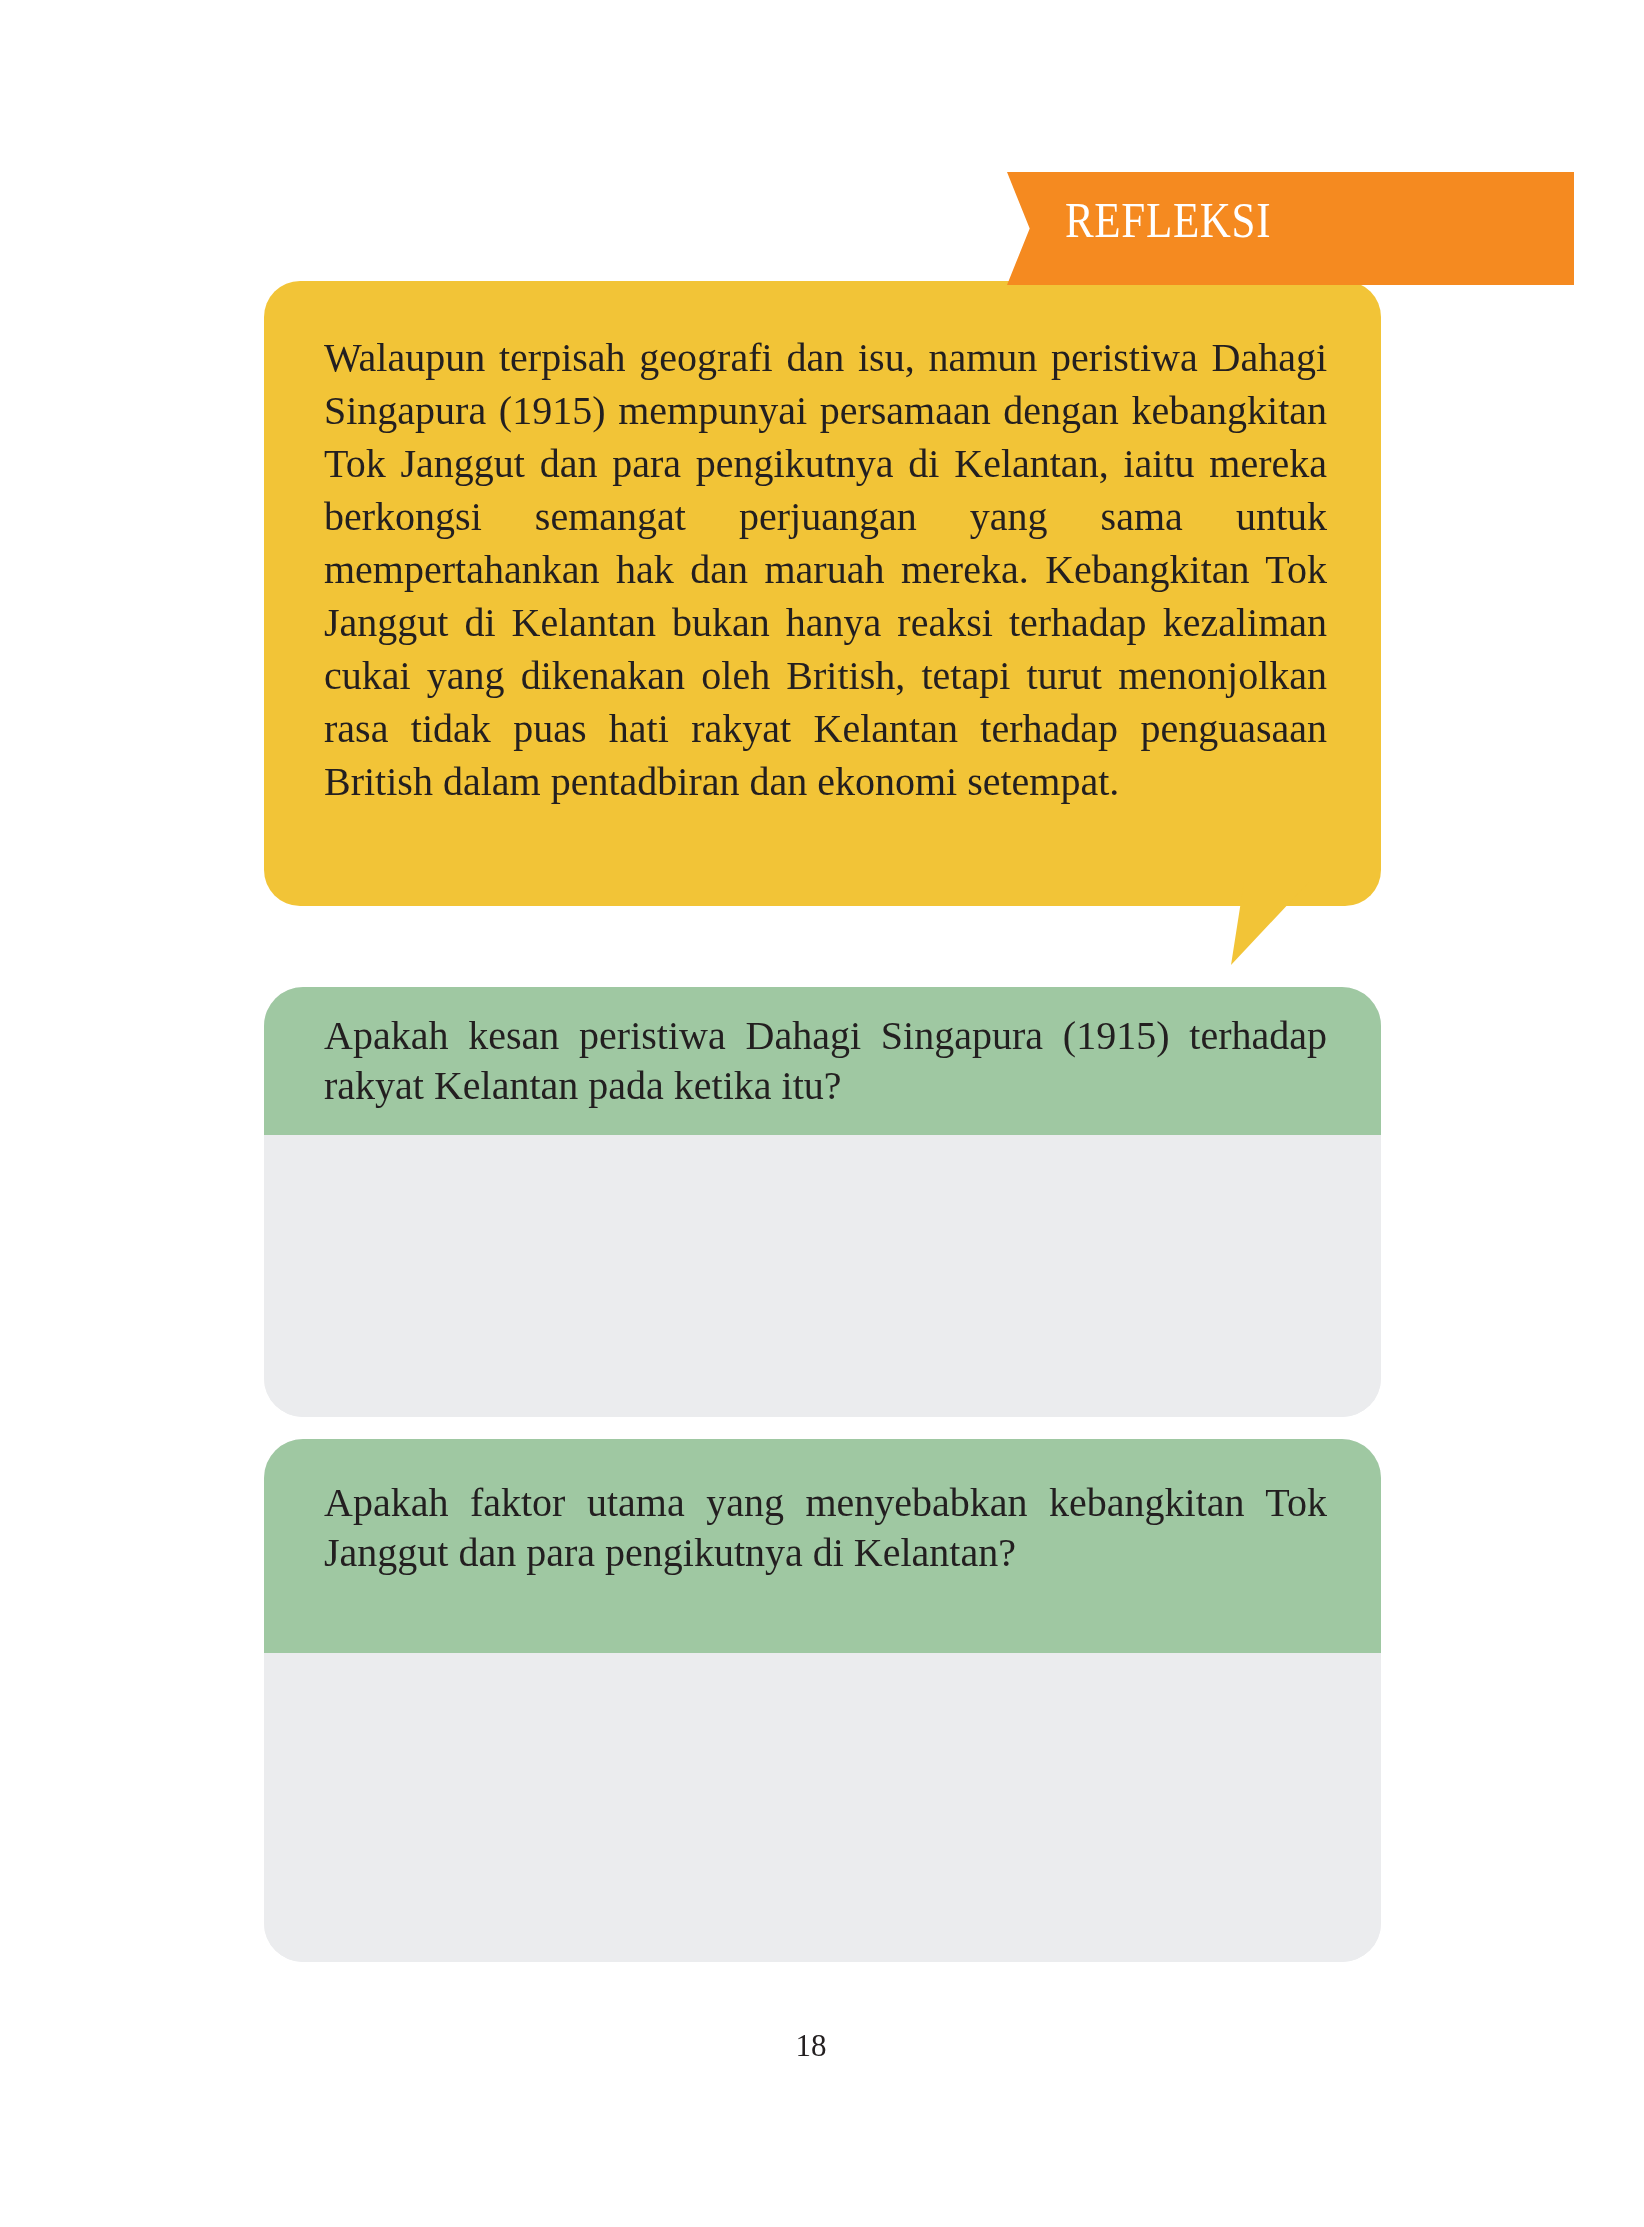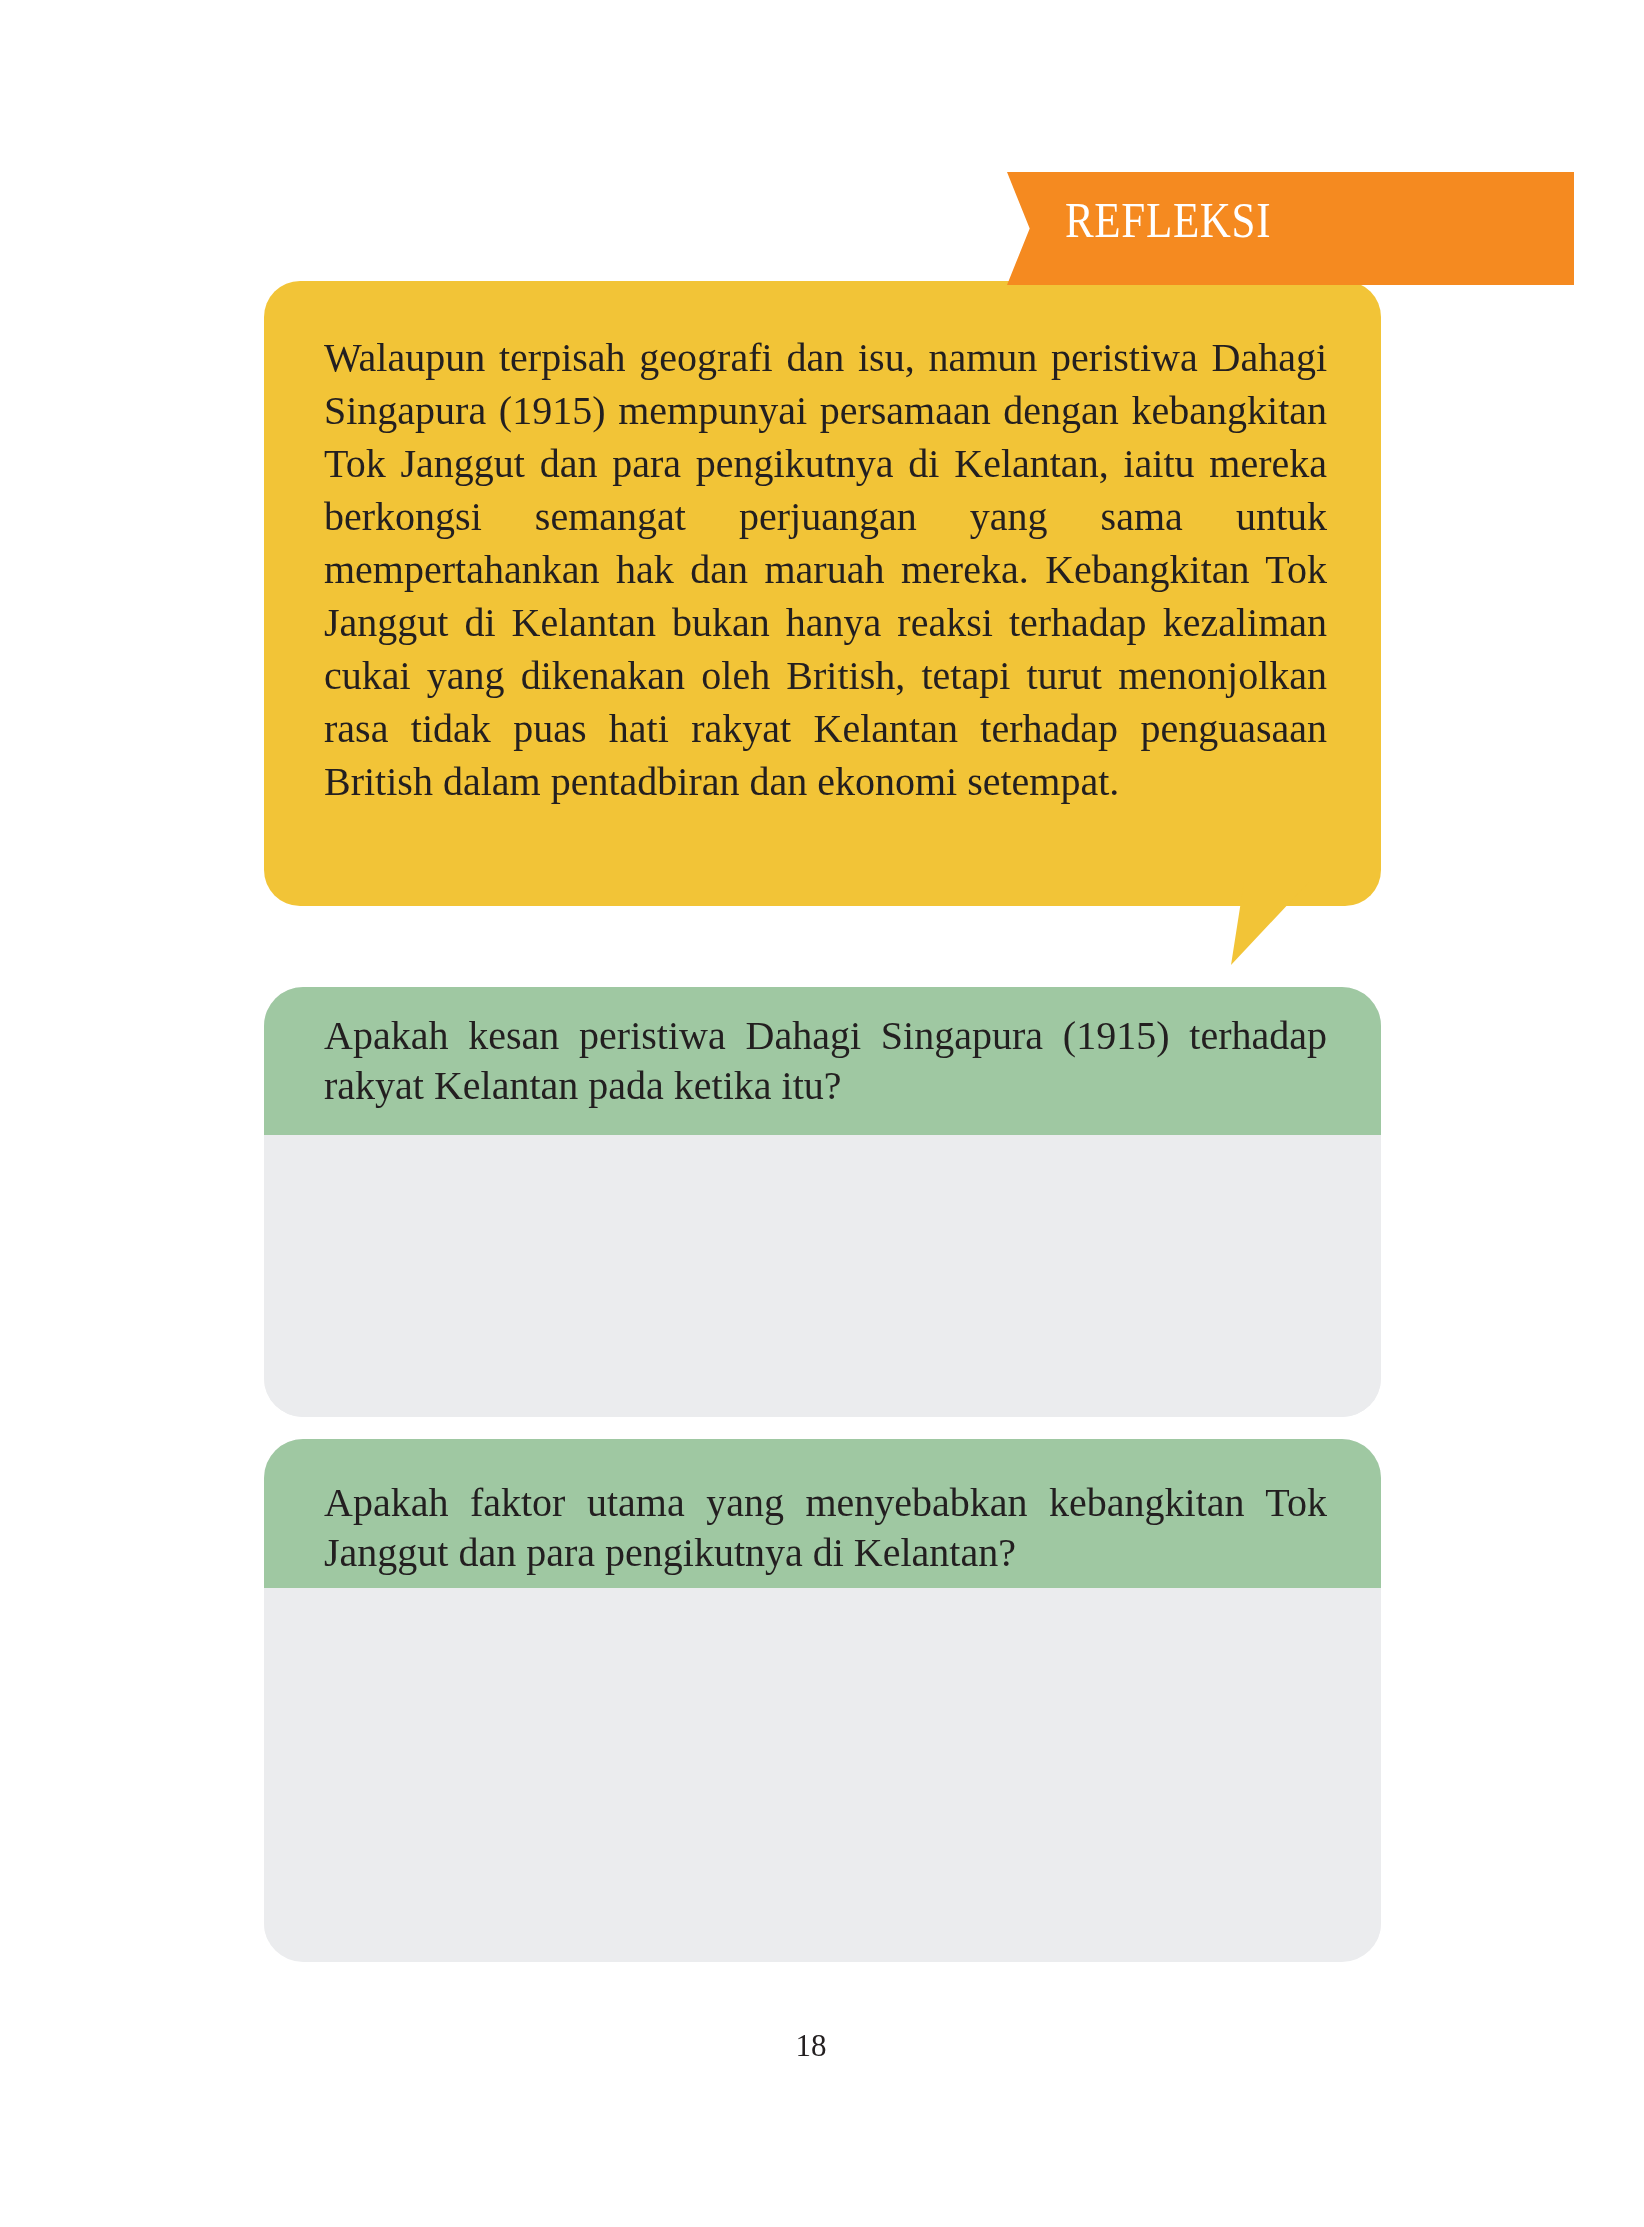--- a/index.html
+++ b/index.html
@@ -39,21 +39,21 @@
     .qbox {
       position: absolute; left: 264px; width: 1117px;
       border-radius: 39px; overflow: hidden; background: #ebecee;
     }
     .qbox-1 { top: 987px; height: 430px; }
     .qbox-2 { top: 1439px; height: 523px; }
     .qhead {
       background: #9fc8a2; position: relative;
     }
     .qbox-1 .qhead { height: 148px; }
-    .qbox-2 .qhead { height: 149px; }
+    .qbox-2 .qhead { height: 214px; }
     .qtext {
       position: absolute; left: 60px; top: 24px; width: 1003px;
       font-size: 40px; line-height: 50px; text-align: justify; text-align-last: left;
     }
     .qbox-2 .qtext { top: 39px; }
     .answer-area {
       width: 100%; height: 100%; background: #ebecee; border: none; outline: none;
       display: block; resize: none;
     }
     .page-number {

